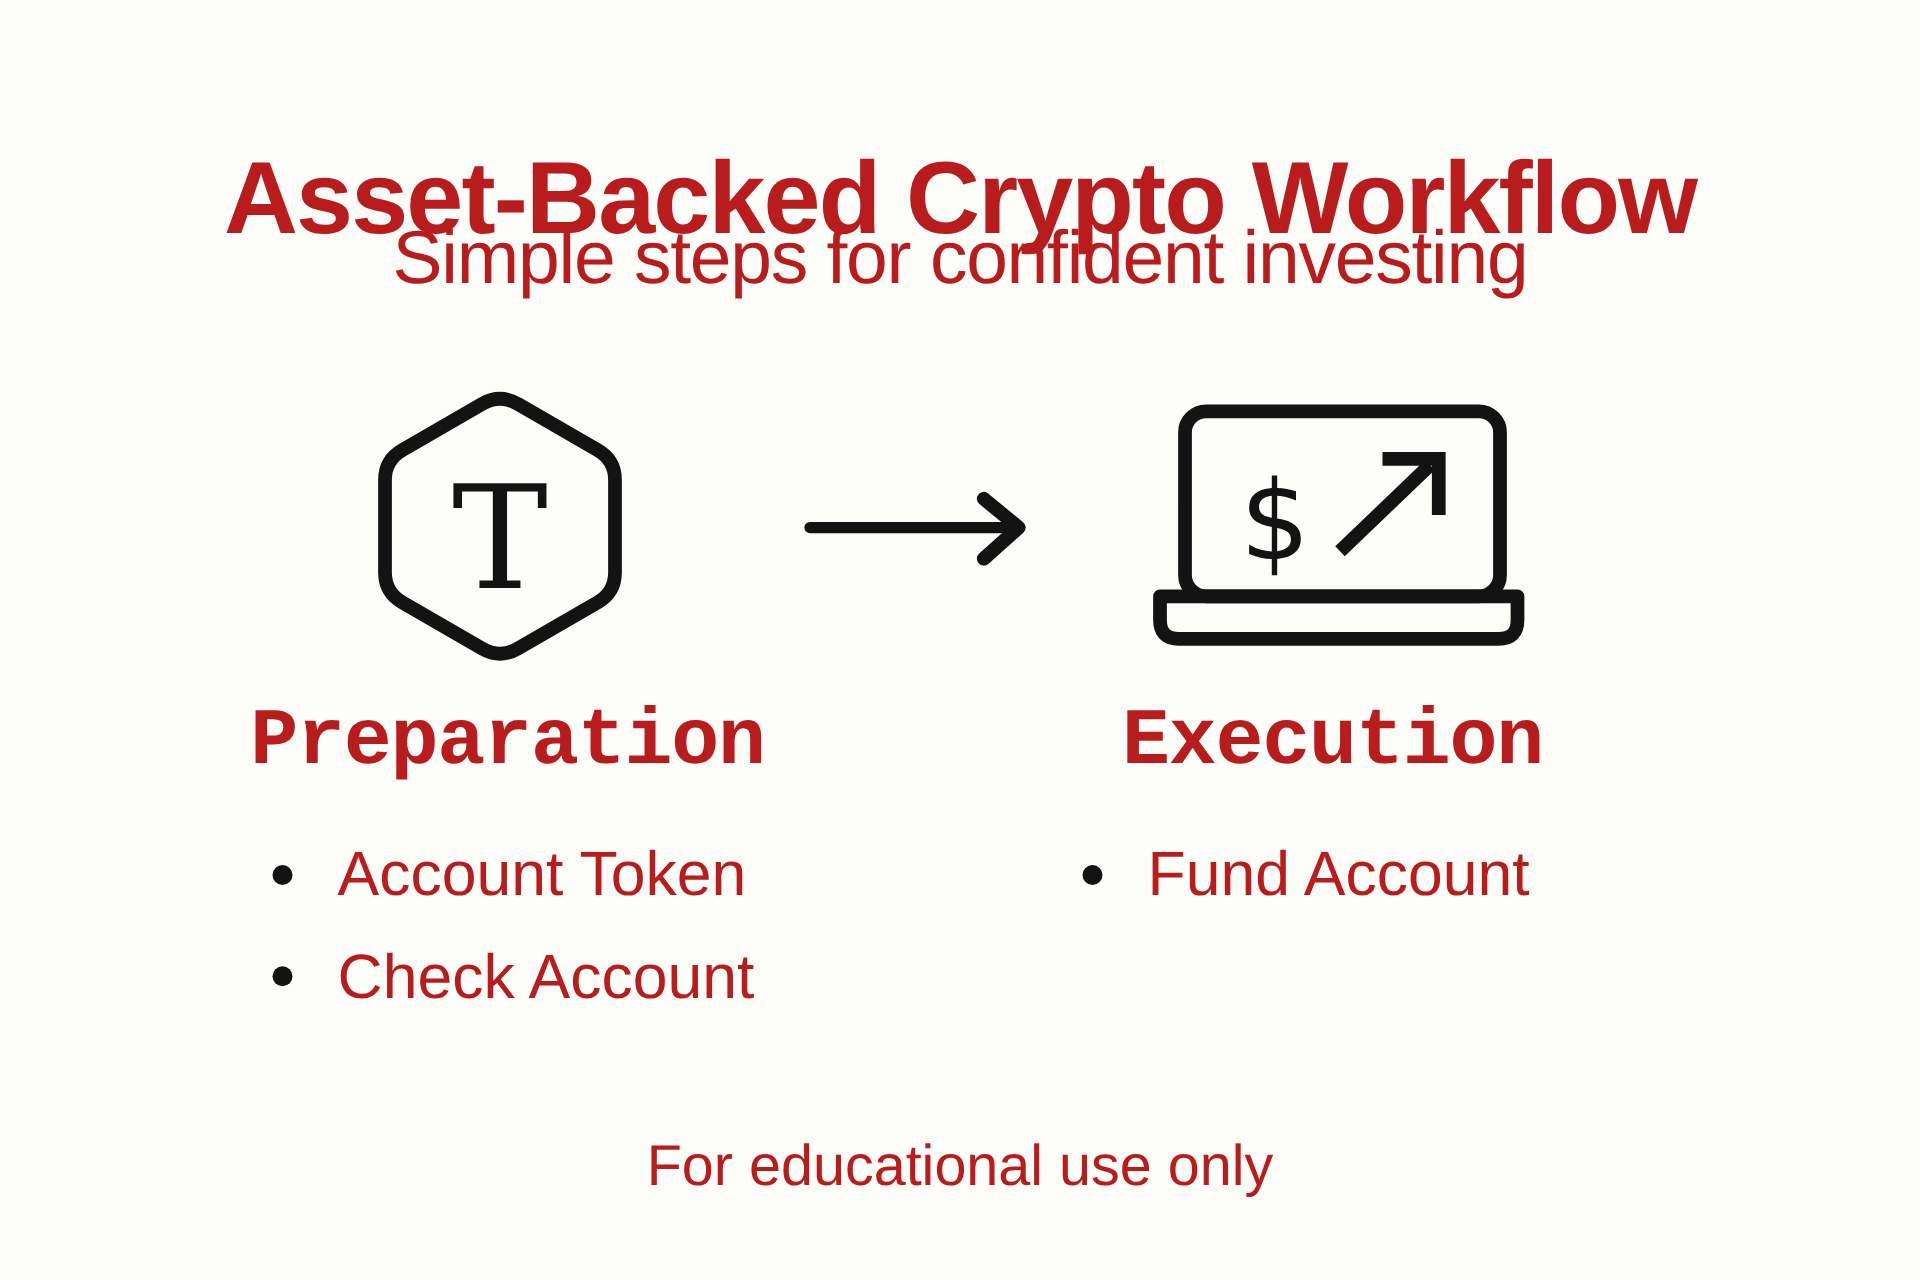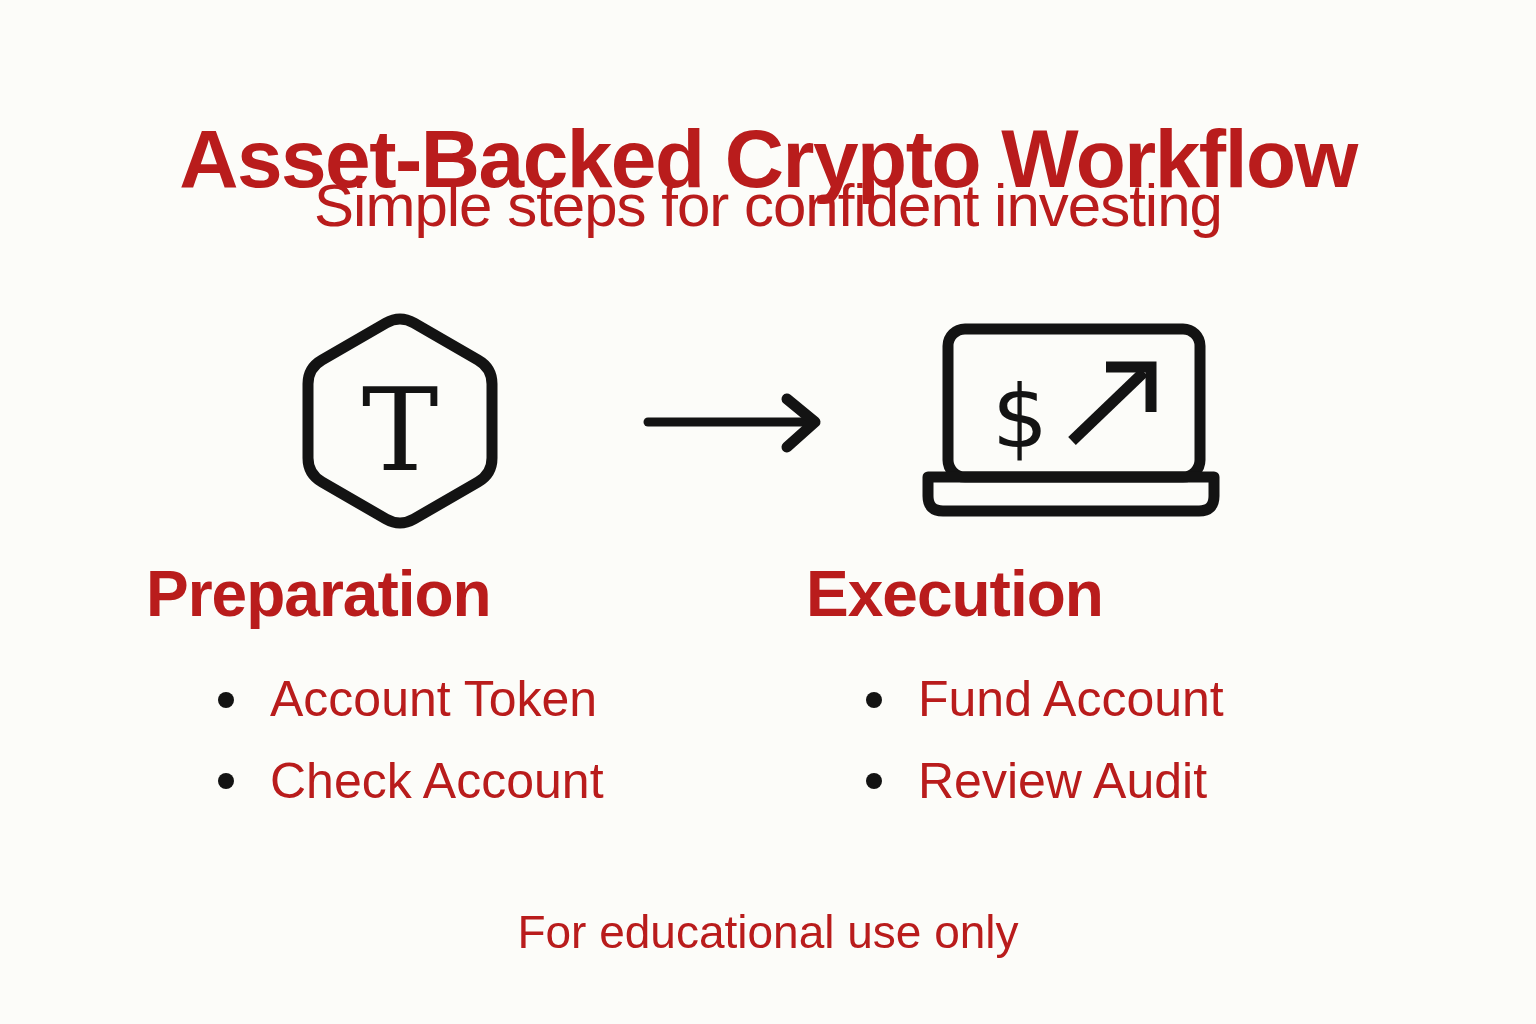--- a/index.html
+++ b/index.html
@@ -22,23 +22,24 @@
     text-align:center;
     font-size:60px;font-weight:400;letter-spacing:-1px;
     line-height:1;
   }
   .icon-svg{position:absolute;display:block;}
   #hex-icon{left:300px;top:307px;width:200px;height:228px;}
   #laptop-icon{left:920px;top:320px;width:302px;height:200px;}
   #flow-arrow{left:640px;top:380px;width:185px;height:85px;}
   .step-title{
     position:absolute;top:562px;width:520px;
-    margin:0;text-align:left;
+    margin:0;text-align:center;
     font-size:64px;font-weight:700;letter-spacing:-1px;
     line-height:1;
+    font-family:Liberation Mono, monospace;
   }
   #prep-title{left:146px;}
   #exec-title{left:806px;}
   ul.bullets{
     position:absolute;top:671px;
     margin:0;padding:0;list-style:none;
   }
   #prep-bullets{left:218px;}
   #exec-bullets{left:866px;}
   ul.bullets li{
@@ -104,21 +105,17 @@
       <span class="dot"></span>
       <span>Check Account</span>
     </li>
   </ul>
 
   <ul id="exec-bullets" class="bullets">
     <li>
       <span class="dot"></span>
       <span>Fund Account</span>
     </li>
-    <li>
-      <span class="dot"></span>
-      <span>Review Audit</span>
-    </li>
   </ul>
 
   <div class="footer">For educational use only</div>
 
 </div>
 
 </body></html>

